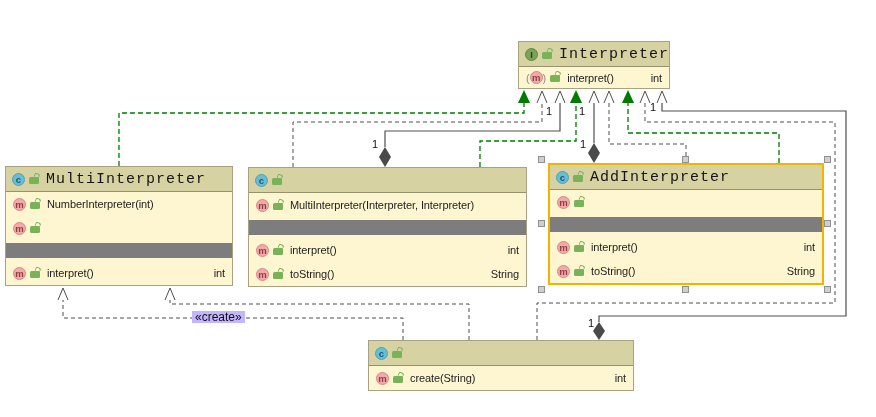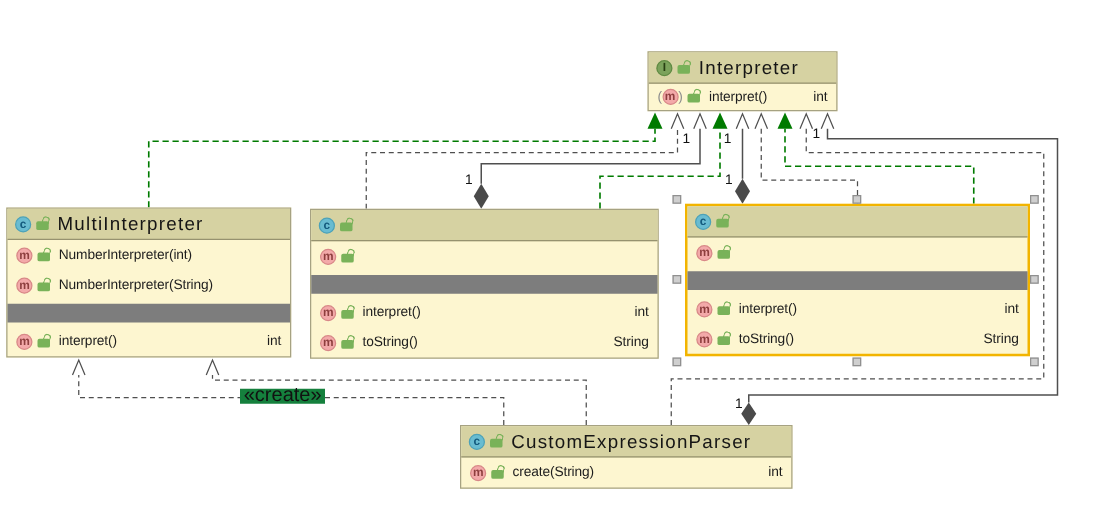--- a/index.html
+++ b/index.html
@@ -4,21 +4,21 @@
 <style>
   html,body{margin:0;padding:0;background:#fff;}
   .canvas{position:relative;width:876px;height:417px;background:#ffffff;overflow:hidden;
           font-family:"Liberation Sans",sans-serif;}
   .edges{position:absolute;left:0;top:0;width:876px;height:417px;}
 
   .uml-class{position:absolute;background:#fdf6d0;border:1px solid #a6a282;box-sizing:border-box;}
   .uml-class.selected{border:2px solid #f2b400;}
   .uml-header{display:flex;align-items:center;height:25px;background:#d6d2a2;
               border-bottom:1px solid #96926f;padding:0 6px;box-sizing:border-box;}
-  .uml-title{font-family:Liberation Sans, sans-serif;font-size:15px;letter-spacing:1px;
+  .uml-title{font-family:Liberation Mono, monospace;font-size:15px;letter-spacing:1px;
              color:#151515;margin-left:7px;white-space:nowrap;}
   .uml-row{display:flex;align-items:center;height:24px;padding:0 7px;font-size:11px;
            color:#1d1d1d;white-space:nowrap;letter-spacing:-0.1px;}
   .compact .uml-row{height:21px;}
   .mname{margin-left:7px;}
   .mtype{margin-left:auto;}
   .uml-sep{height:15px;background:#7d7d7d;margin:3px 0;}
 
   .circle{display:inline-flex;align-items:center;justify-content:center;width:13px;height:13px;
           border-radius:50%;font-size:9.5px;font-weight:bold;flex:none;box-sizing:border-box;}
@@ -27,21 +27,21 @@
   .icon-method{background:#f3a9a9;color:#8e3e3e;border:1px solid #d88888;}
   .paren{color:#8d8d8d;font-size:11px;}
 
   .lock{position:relative;display:inline-block;width:10px;height:7px;background:#79b259;
         border-radius:1.5px;margin:2px 0 0 4px;flex:none;}
   .lock::before{content:"";position:absolute;left:4px;top:-5px;width:4px;height:5px;
         border:1.5px solid #79b259;border-bottom:none;border-radius:4px 4px 0 0;
         transform:rotate(18deg);transform-origin:bottom left;}
 
   .edge-label{position:absolute;font-size:11px;color:#111;line-height:12px;}
-  .edge-label.stereotype{font-size:16px;background:#15803d;padding:0 3px;}
+  .edge-label.stereotype{font-size:12px;background:#c4b5fd;padding:0 3px;}
   .handle{position:absolute;width:7px;height:7px;background:#cfcfcf;border:1px solid #909090;box-sizing:border-box;}
 </style>
 </head>
 <body>
 
 <div class="canvas">
 
   <svg class="edges" width="876" height="417" viewBox="0 0 876 417">
 
     <path d="M119,166 V113 H524 V103" fill="none" stroke="#007b00" stroke-width="1.3" stroke-dasharray="5 3"></path>
@@ -112,59 +112,60 @@
       <span class="uml-title">MultiInterpreter</span>
     </div>
     <div class="uml-row">
       <span class="circle icon-method">m</span>
       <span class="lock"></span>
       <span class="mname">NumberInterpreter(int)</span>
     </div>
     <div class="uml-row">
       <span class="circle icon-method">m</span>
       <span class="lock"></span>
-      <span class="mname">NumberInterpreter(String)</span>
     </div>
     <div class="uml-sep"></div>
     <div class="uml-row">
       <span class="circle icon-method">m</span>
       <span class="lock"></span>
       <span class="mname">interpret()</span>
       <span class="mtype">int</span>
     </div>
   </div>
 
   <div class="uml-class" style="left:248px;top:167px;width:279px;">
     <div class="uml-header">
       <span class="circle icon-class">c</span>
       <span class="lock"></span>
     </div>
     <div class="uml-row">
       <span class="circle icon-method">m</span>
       <span class="lock"></span>
+      <span class="mname">MultiInterpreter(Interpreter, Interpreter)</span>
     </div>
     <div class="uml-sep"></div>
     <div class="uml-row">
       <span class="circle icon-method">m</span>
       <span class="lock"></span>
       <span class="mname">interpret()</span>
       <span class="mtype">int</span>
     </div>
     <div class="uml-row">
       <span class="circle icon-method">m</span>
       <span class="lock"></span>
       <span class="mname">toString()</span>
       <span class="mtype">String</span>
     </div>
   </div>
 
   <div class="uml-class selected" style="left:548px;top:163px;width:276px;">
     <div class="uml-header">
       <span class="circle icon-class">c</span>
       <span class="lock"></span>
+      <span class="uml-title">AddInterpreter</span>
     </div>
     <div class="uml-row">
       <span class="circle icon-method">m</span>
       <span class="lock"></span>
     </div>
     <div class="uml-sep"></div>
     <div class="uml-row">
       <span class="circle icon-method">m</span>
       <span class="lock"></span>
       <span class="mname">interpret()</span>
@@ -184,21 +185,20 @@
   <div class="handle" style="left:538px;top:220px;"></div>
   <div class="handle" style="left:824px;top:220px;"></div>
   <div class="handle" style="left:538px;top:286px;"></div>
   <div class="handle" style="left:682px;top:286px;"></div>
   <div class="handle" style="left:824px;top:286px;"></div>
 
   <div class="uml-class" style="left:368px;top:340px;width:266px;">
     <div class="uml-header">
       <span class="circle icon-class">c</span>
       <span class="lock"></span>
-      <span class="uml-title">CustomExpressionParser</span>
     </div>
     <div class="uml-row">
       <span class="circle icon-method">m</span>
       <span class="lock"></span>
       <span class="mname">create(String)</span>
       <span class="mtype">int</span>
     </div>
   </div>
 
 </div>

